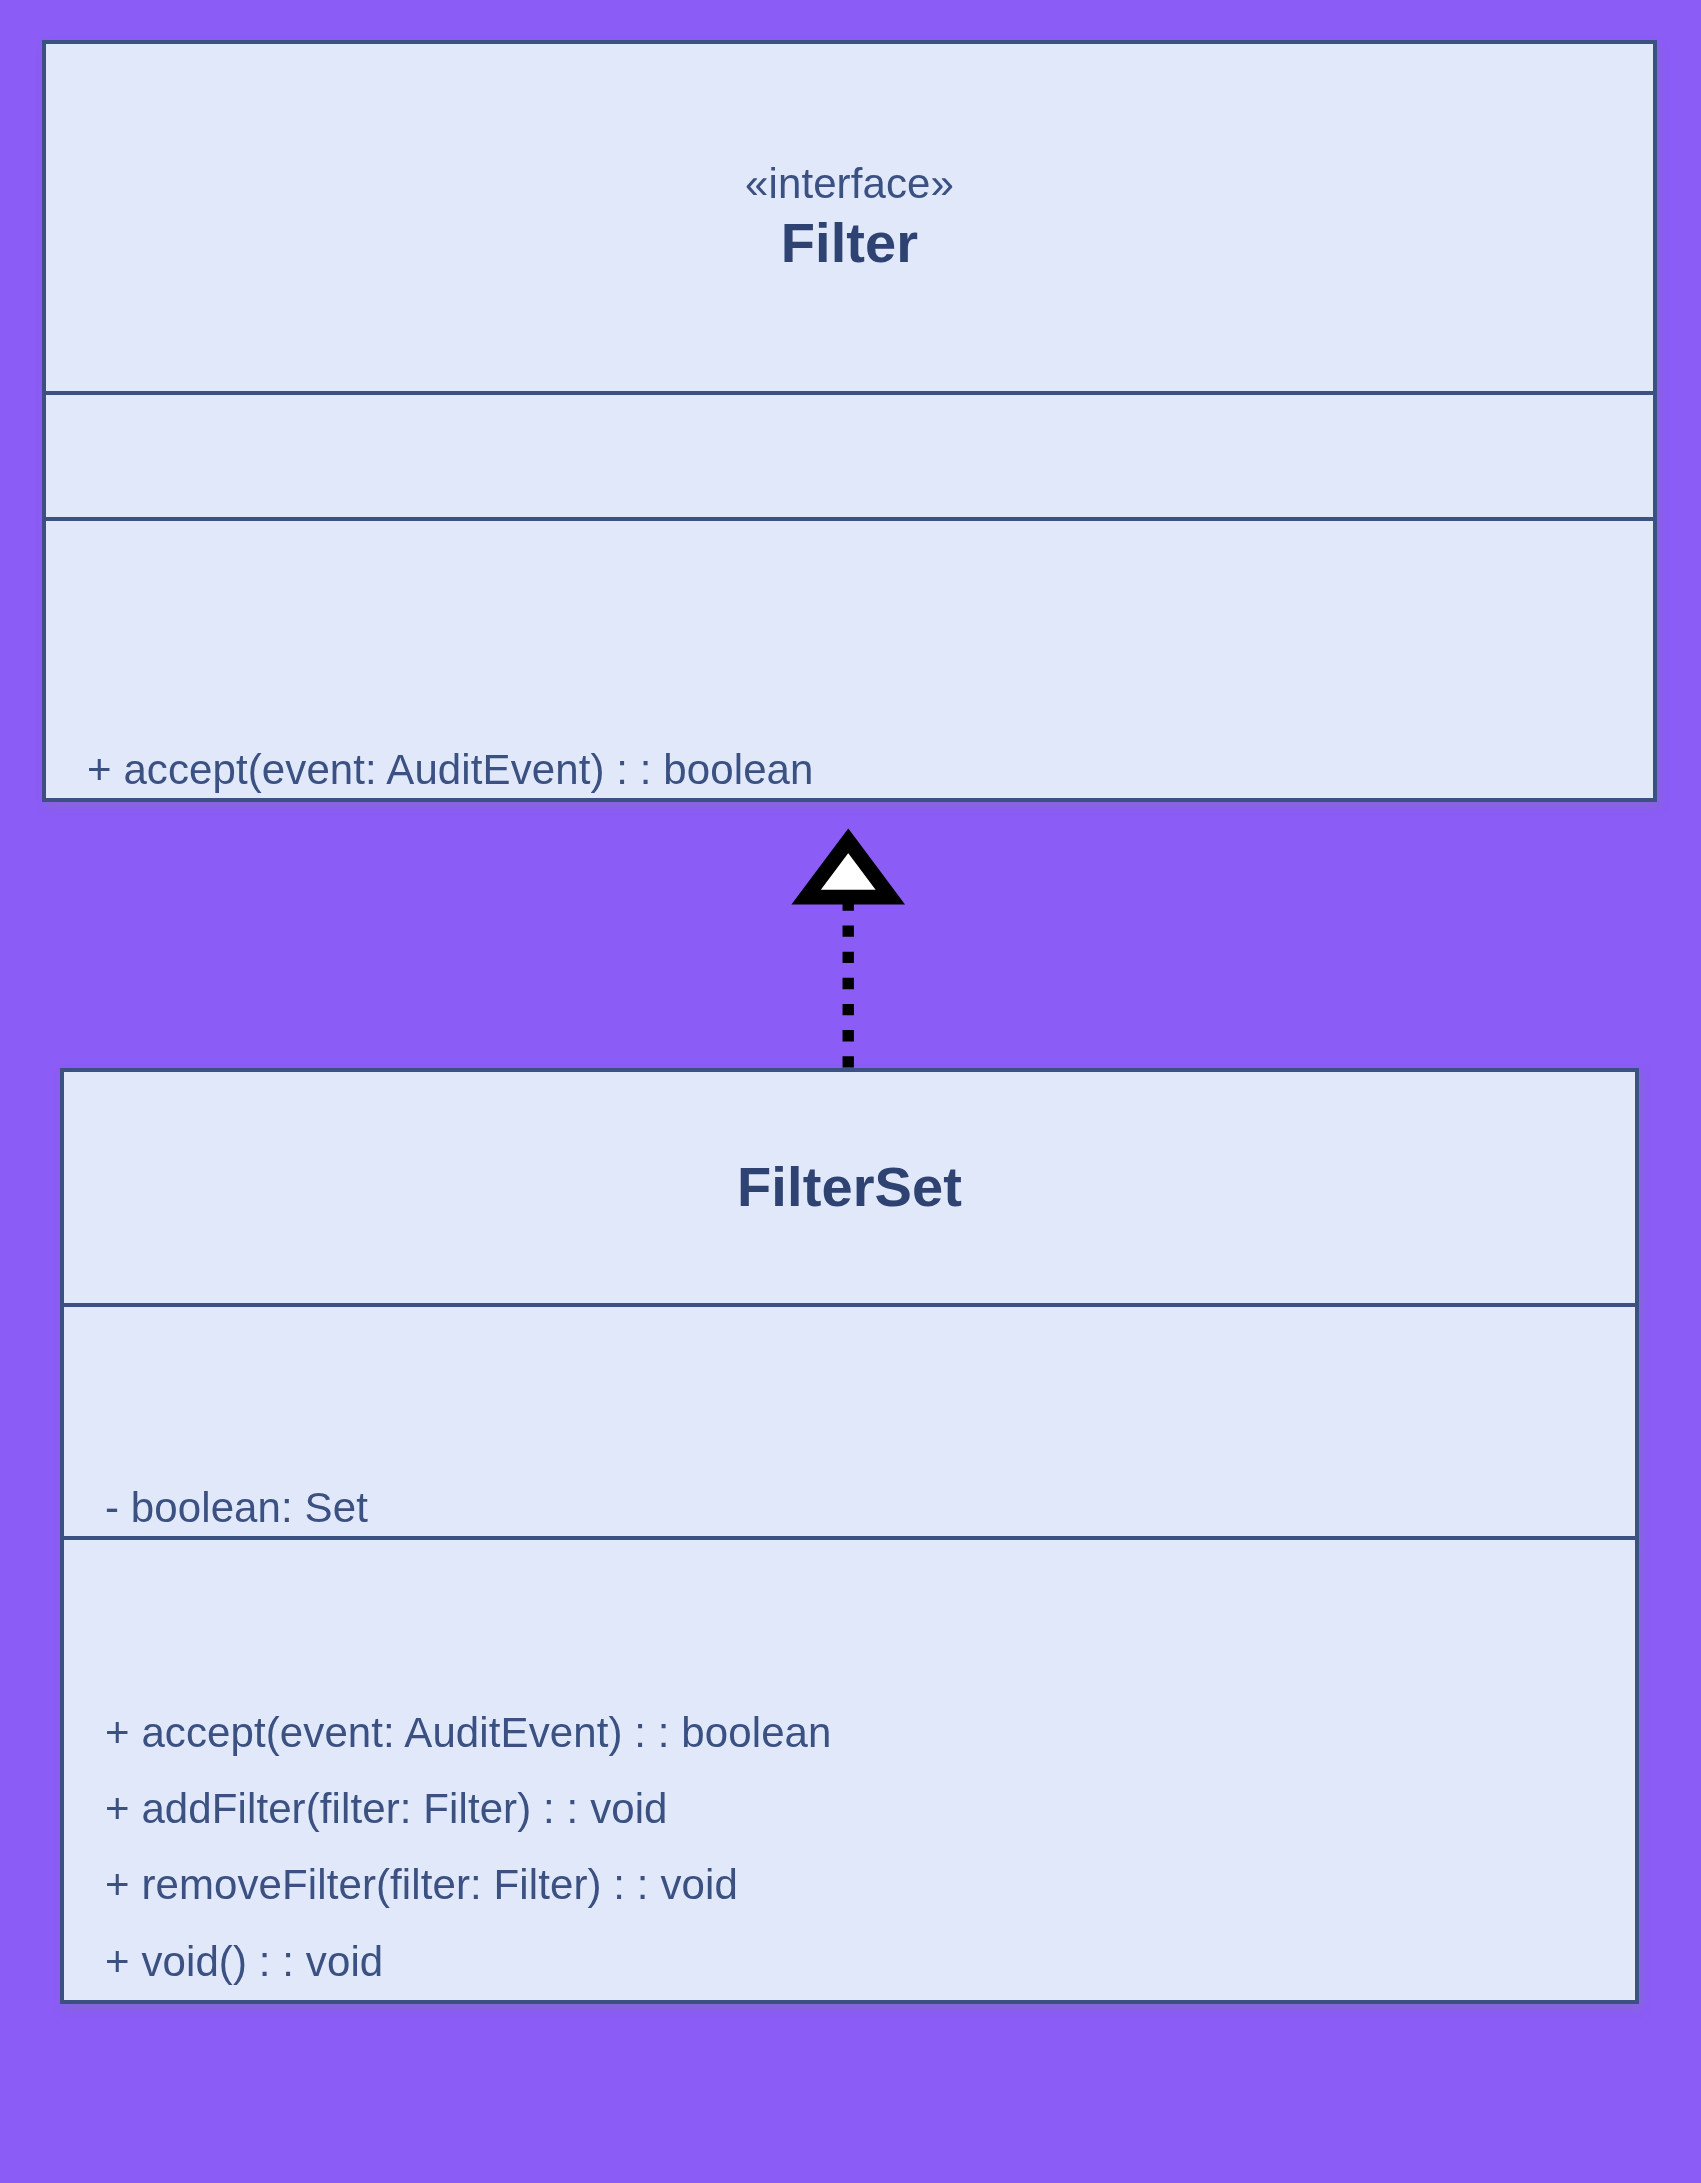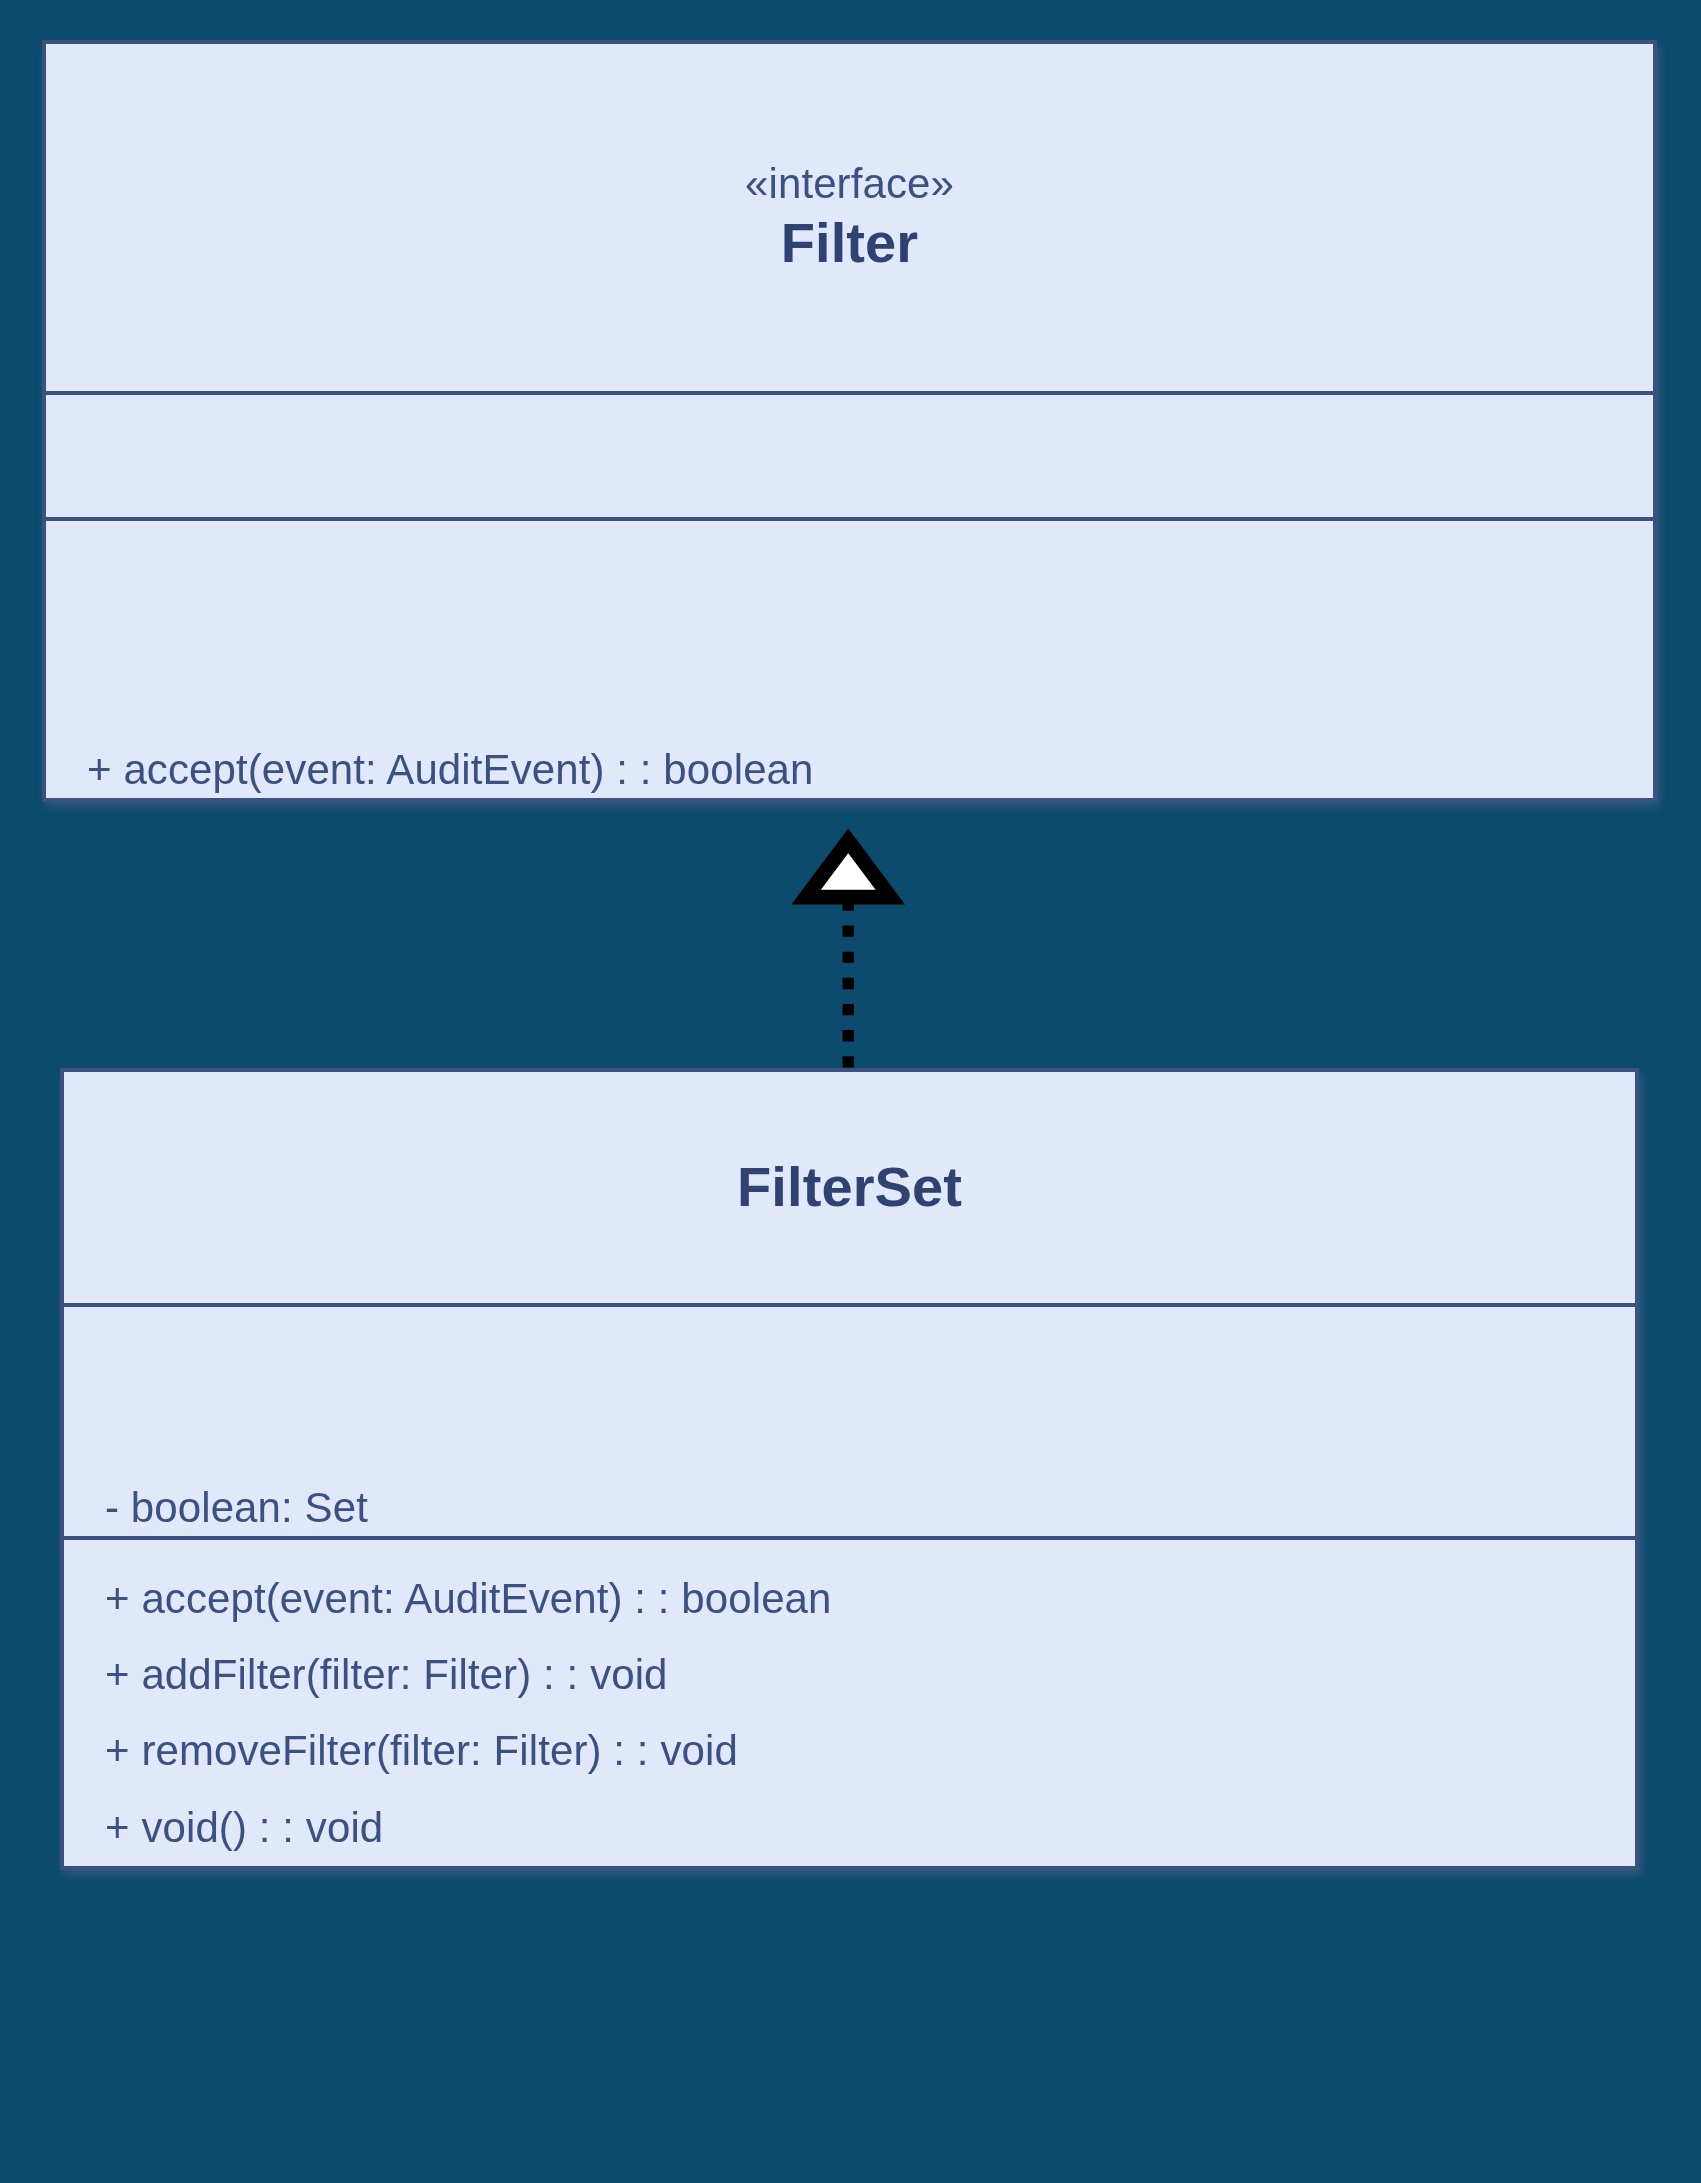--- a/index.html
+++ b/index.html
@@ -15,21 +15,21 @@
     font-family: "Liberation Sans", sans-serif;
     -webkit-font-smoothing: antialiased;
   }
 
   #diagram-canvas {
     position: absolute;
     left: 0;
     top: 0;
     width: 1701px;
     height: 2183px;
-    background: #0c4a6e;
+    background: #8b5cf6;
   }
 
   
   .uml-class {
     position: absolute;
     box-sizing: border-box;
     background: #e1e8fa;
     border: 4.5px solid #3b5182;
     box-shadow: 3.4px 4.5px 9px rgba(120,128,145,0.35);
     display: flex;
@@ -119,21 +119,21 @@
       <div class="uml-classname">Filter</div>
     </div>
 
     <div class="uml-compartment uml-members empty divided-bottom" style="height:126px;"></div>
 
     <div class="uml-compartment uml-members" style="flex:1 1 auto;">
       <div class="uml-member-line">+ accept(event: AuditEvent) : : boolean</div>
     </div>
   </div>
 
-  <div class="uml-class" id="class-filterset" style="left:60px; top:1068px; width:1579px; height:802px;">
+  <div class="uml-class" id="class-filterset" style="left:60px; top:1068px; width:1579px; height:936px;">
 
     <div class="uml-compartment uml-header divided-bottom" style="height:235px;">
       <div class="uml-classname">FilterSet</div>
     </div>
 
     <div class="uml-compartment uml-members divided-bottom" style="height:233px;">
       <div class="uml-member-line">- boolean: Set</div>
     </div>
 
     <div class="uml-compartment uml-members spaced" style="flex:1 1 auto;">

